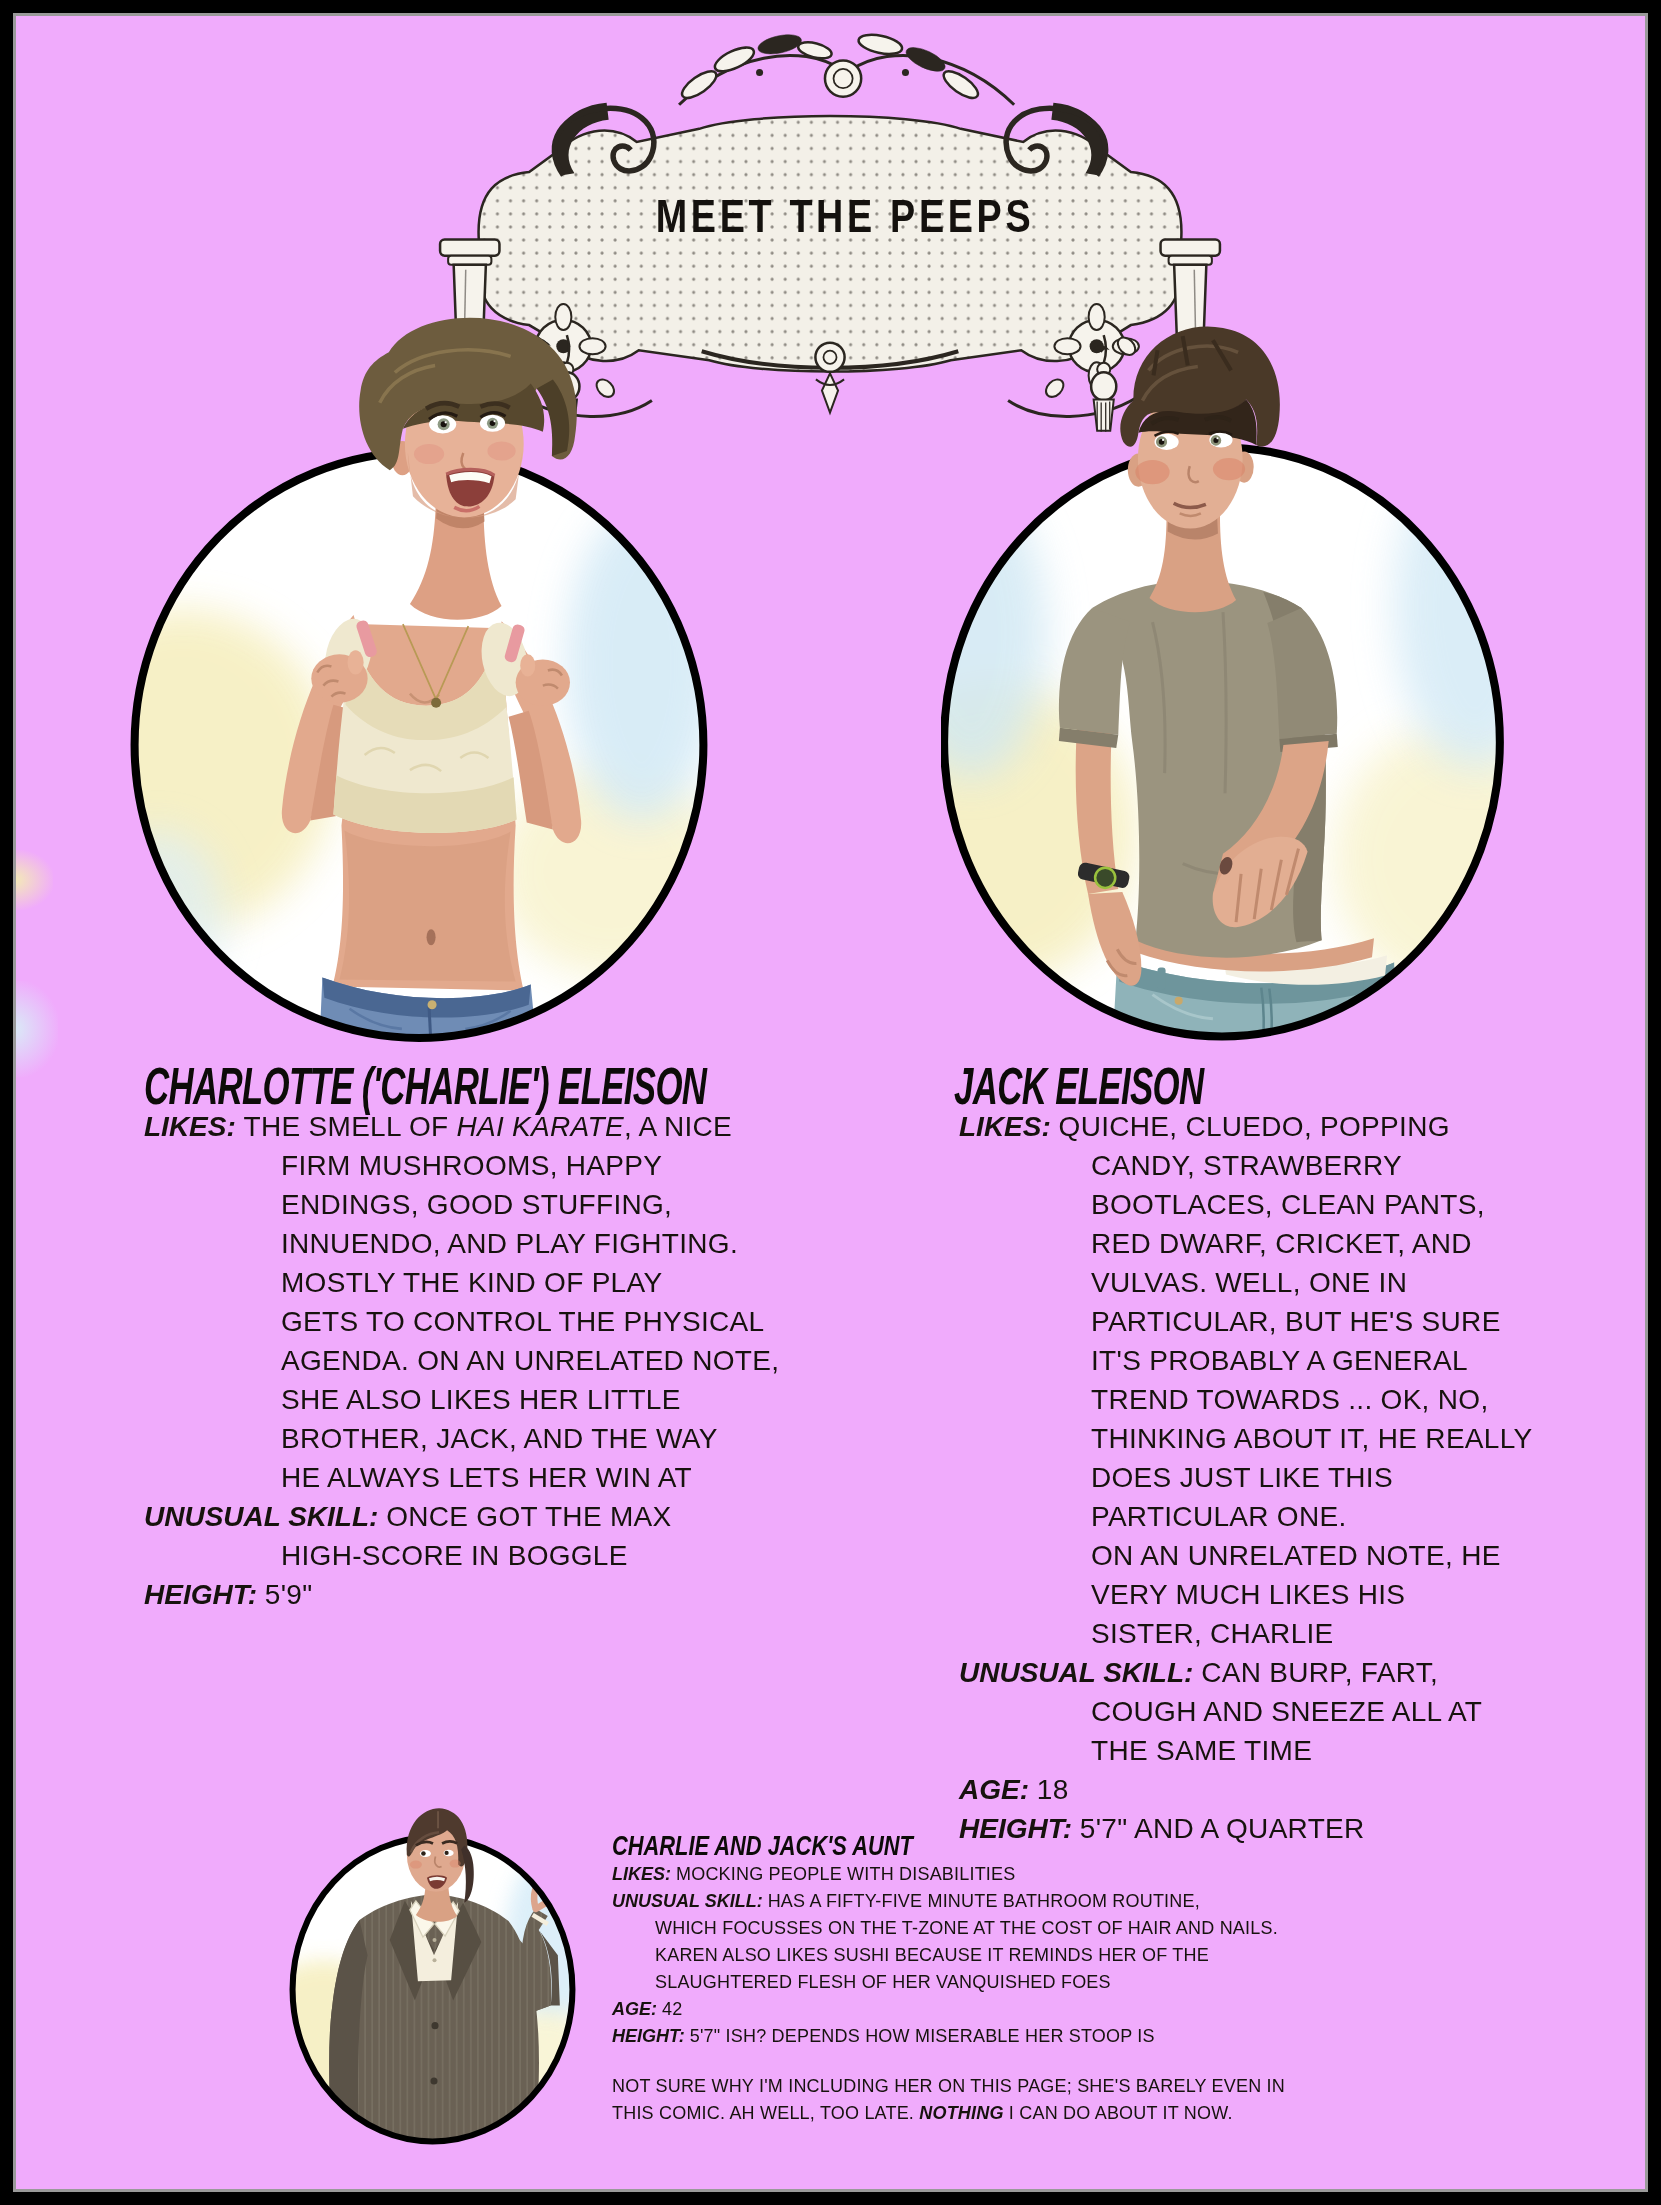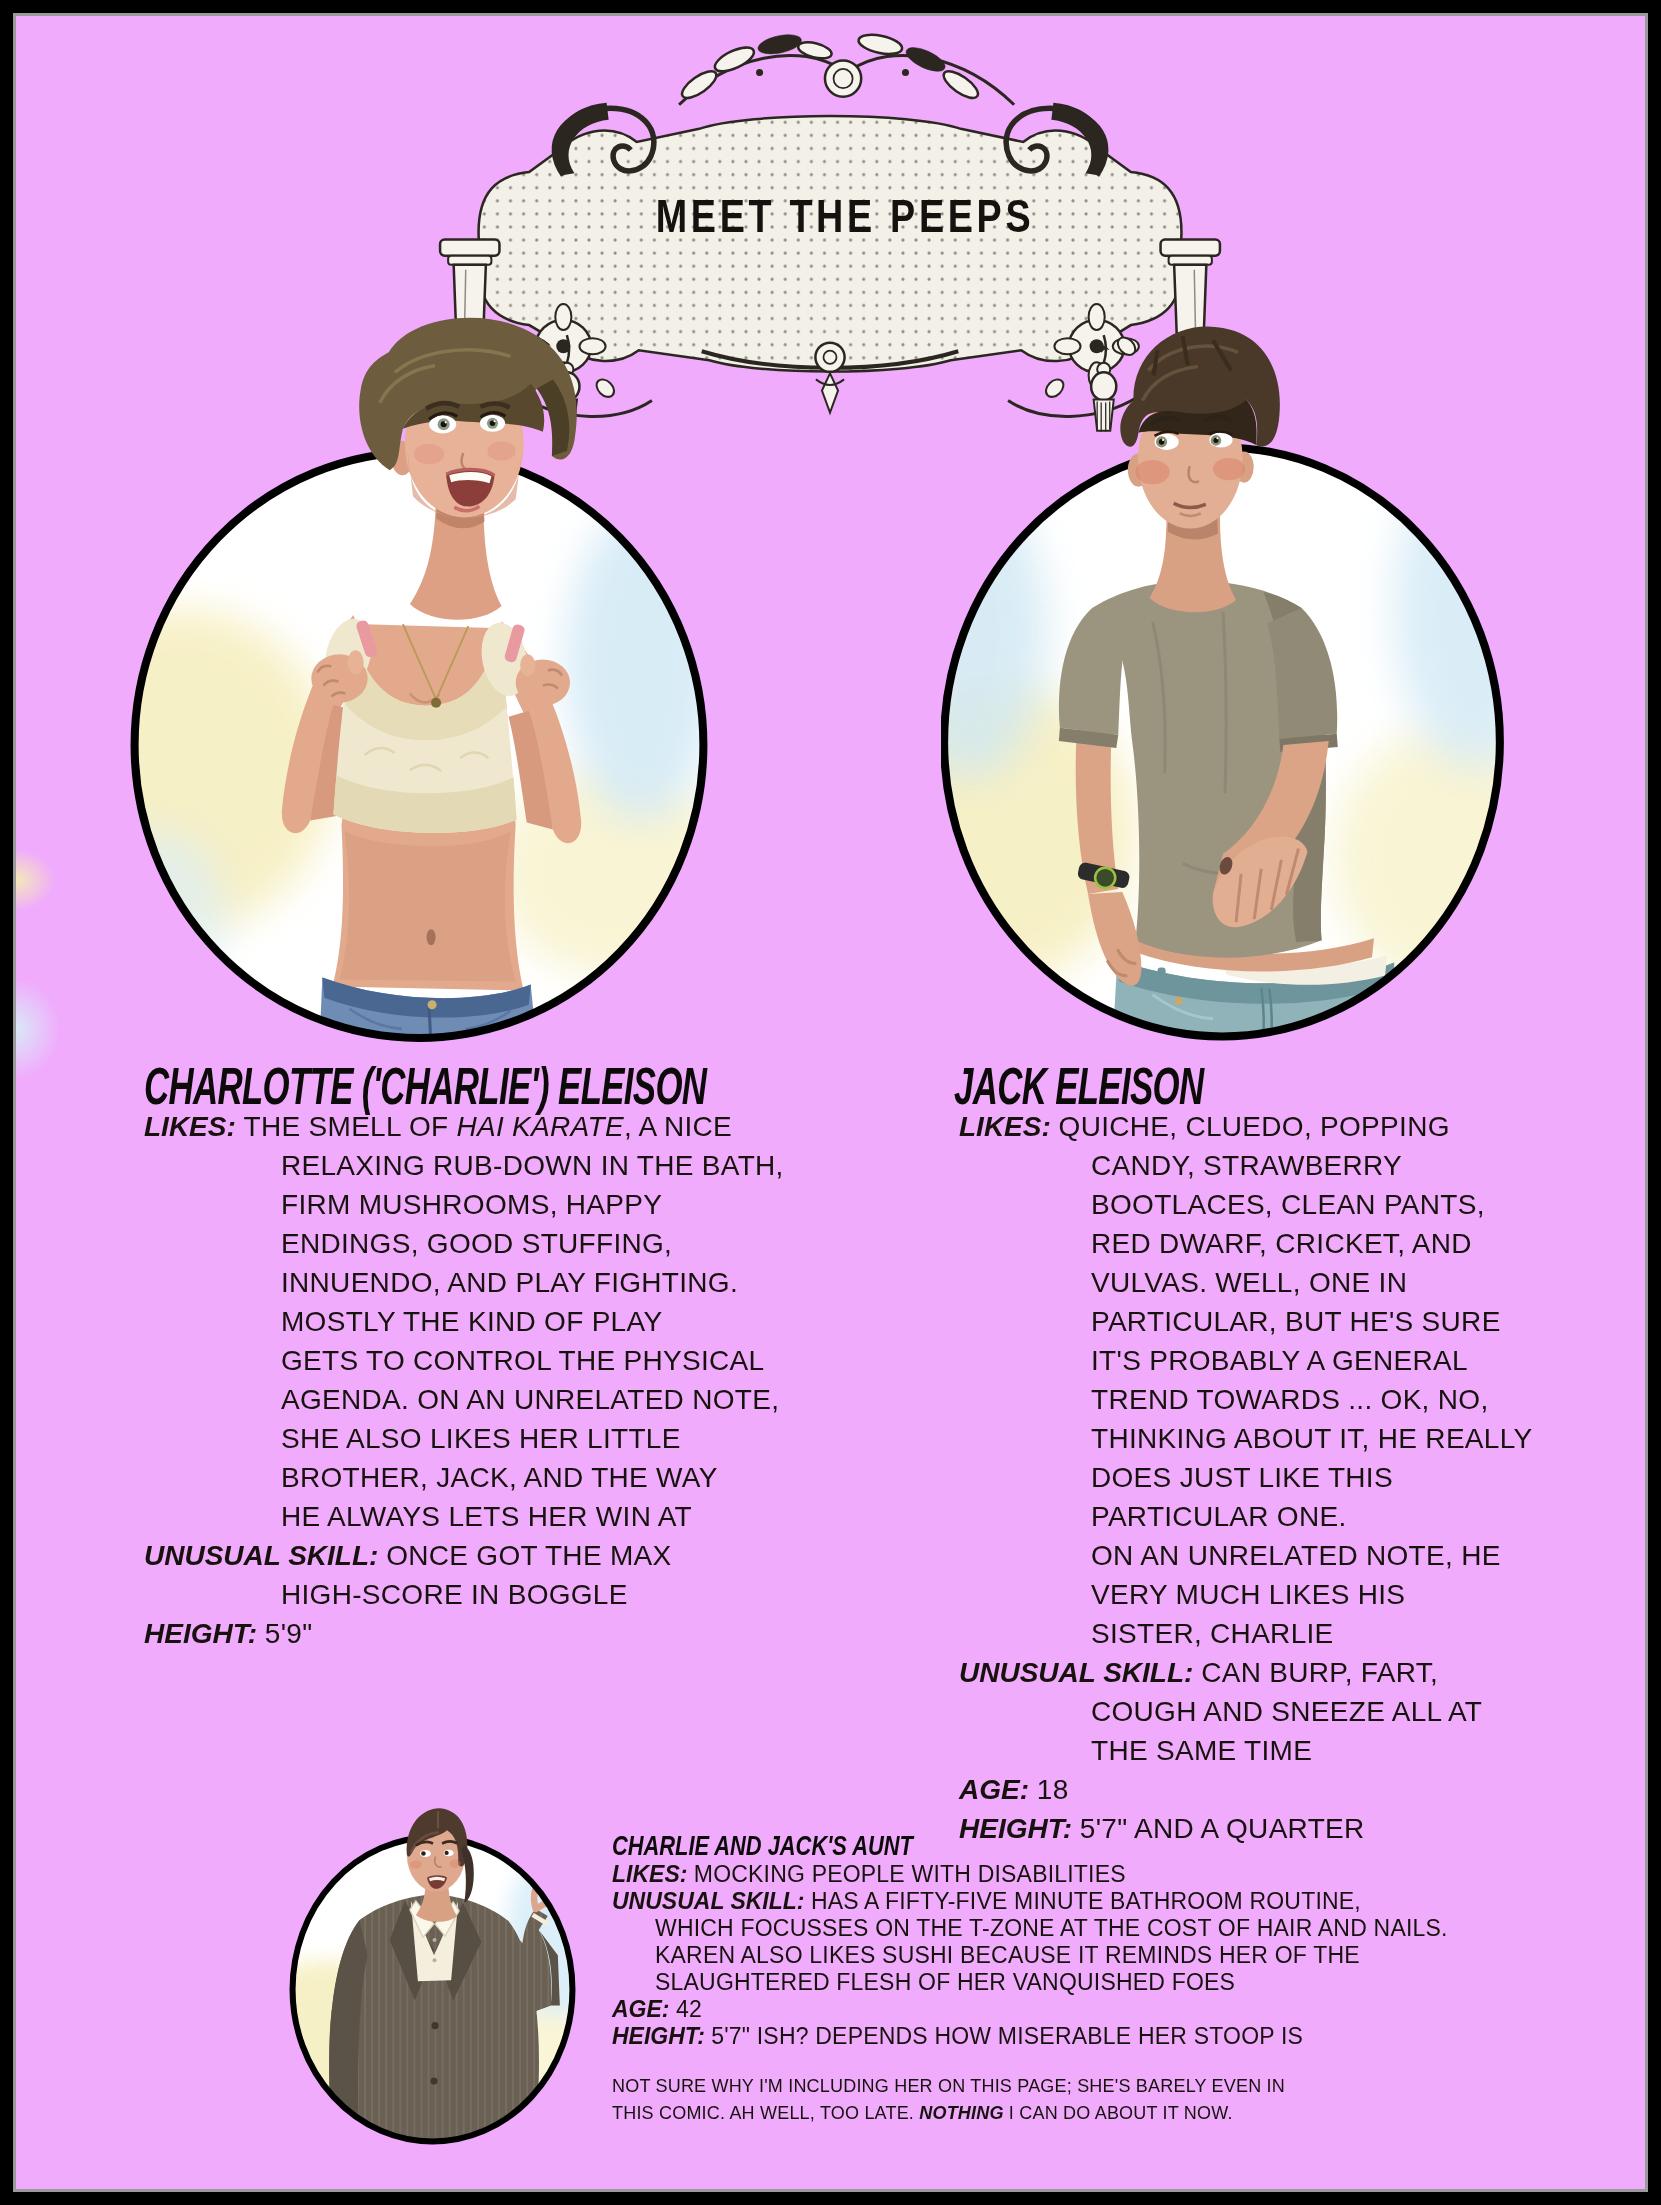--- a/index.html
+++ b/index.html
@@ -21,21 +21,21 @@
     letter-spacing:-1px;color:#0d0b09;white-space:nowrap;
     transform:scaleX(.67);transform-origin:0 50%;}
   .tcol{position:absolute;z-index:5;}
   .tline{font-size:28px;line-height:39px;letter-spacing:0.3px;white-space:pre;color:#17120e;}
   .col-charlotte .cont{padding-left:137px;}
   .col-jack .cont{padding-left:132px;}
   .lb{font-weight:bold;font-style:italic;letter-spacing:0;}
   .it{font-style:italic;}
   .nb{font-weight:bold;font-style:italic;}
   #aunt-name{font-size:28px;transform:scaleX(.78);transform-origin:0 50%;letter-spacing:0;}
-  .aunt-col .tline{font-size:23px;line-height:27px;letter-spacing:0.2px;}
+  .aunt-col .tline{font-size:18px;line-height:27px;letter-spacing:0.2px;}
   .aunt-col .cont{padding-left:43px;}
   .footnote .tline{font-size:18px;line-height:27px;letter-spacing:0.2px;}
 </style>
 </head>
 <body>
 
 <div id="page">
 
   <svg id="banner" viewBox="0 0 1920 830" aria-hidden="true">
     <defs>
@@ -408,21 +408,20 @@
       <ellipse cx="262" cy="150" rx="12" ry="8" fill="#d97f63" opacity=".4"></ellipse>
       <ellipse cx="340" cy="148" rx="11" ry="8" fill="#d97f63" opacity=".4"></ellipse>
     </g>
   </svg>
 
   <div class="hname" style="left:144px;top:1056px">CHARLOTTE ('CHARLIE') ELEISON</div>
   <div class="hname" style="left:954px;top:1056px">JACK ELEISON</div>
 
   <div class="tcol col-charlotte" style="left:144px;top:1107px;width:634px">
       <div class="tline"><span class="lb">LIKES: </span><span>THE SMELL OF </span><span class="it">HAI KARATE</span><span>, A NICE</span></div>
-      <div class="tline cont"><span>RELAXING RUB-DOWN IN THE BATH,</span></div>
       <div class="tline cont"><span>FIRM MUSHROOMS, HAPPY</span></div>
       <div class="tline cont"><span>ENDINGS, GOOD STUFFING,</span></div>
       <div class="tline cont"><span>INNUENDO, AND PLAY FIGHTING.</span></div>
       <div class="tline cont"><span>MOSTLY THE KIND OF PLAY</span></div>
       <div class="tline cont"><span>GETS TO CONTROL THE PHYSICAL</span></div>
       <div class="tline cont"><span>AGENDA. ON AN UNRELATED NOTE,</span></div>
       <div class="tline cont"><span>SHE ALSO LIKES HER LITTLE</span></div>
       <div class="tline cont"><span>BROTHER, JACK, AND THE WAY</span></div>
       <div class="tline cont"><span>HE ALWAYS LETS HER WIN AT</span></div>
       <div class="tline"><span class="lb">UNUSUAL SKILL: </span><span>ONCE GOT THE MAX</span></div>

